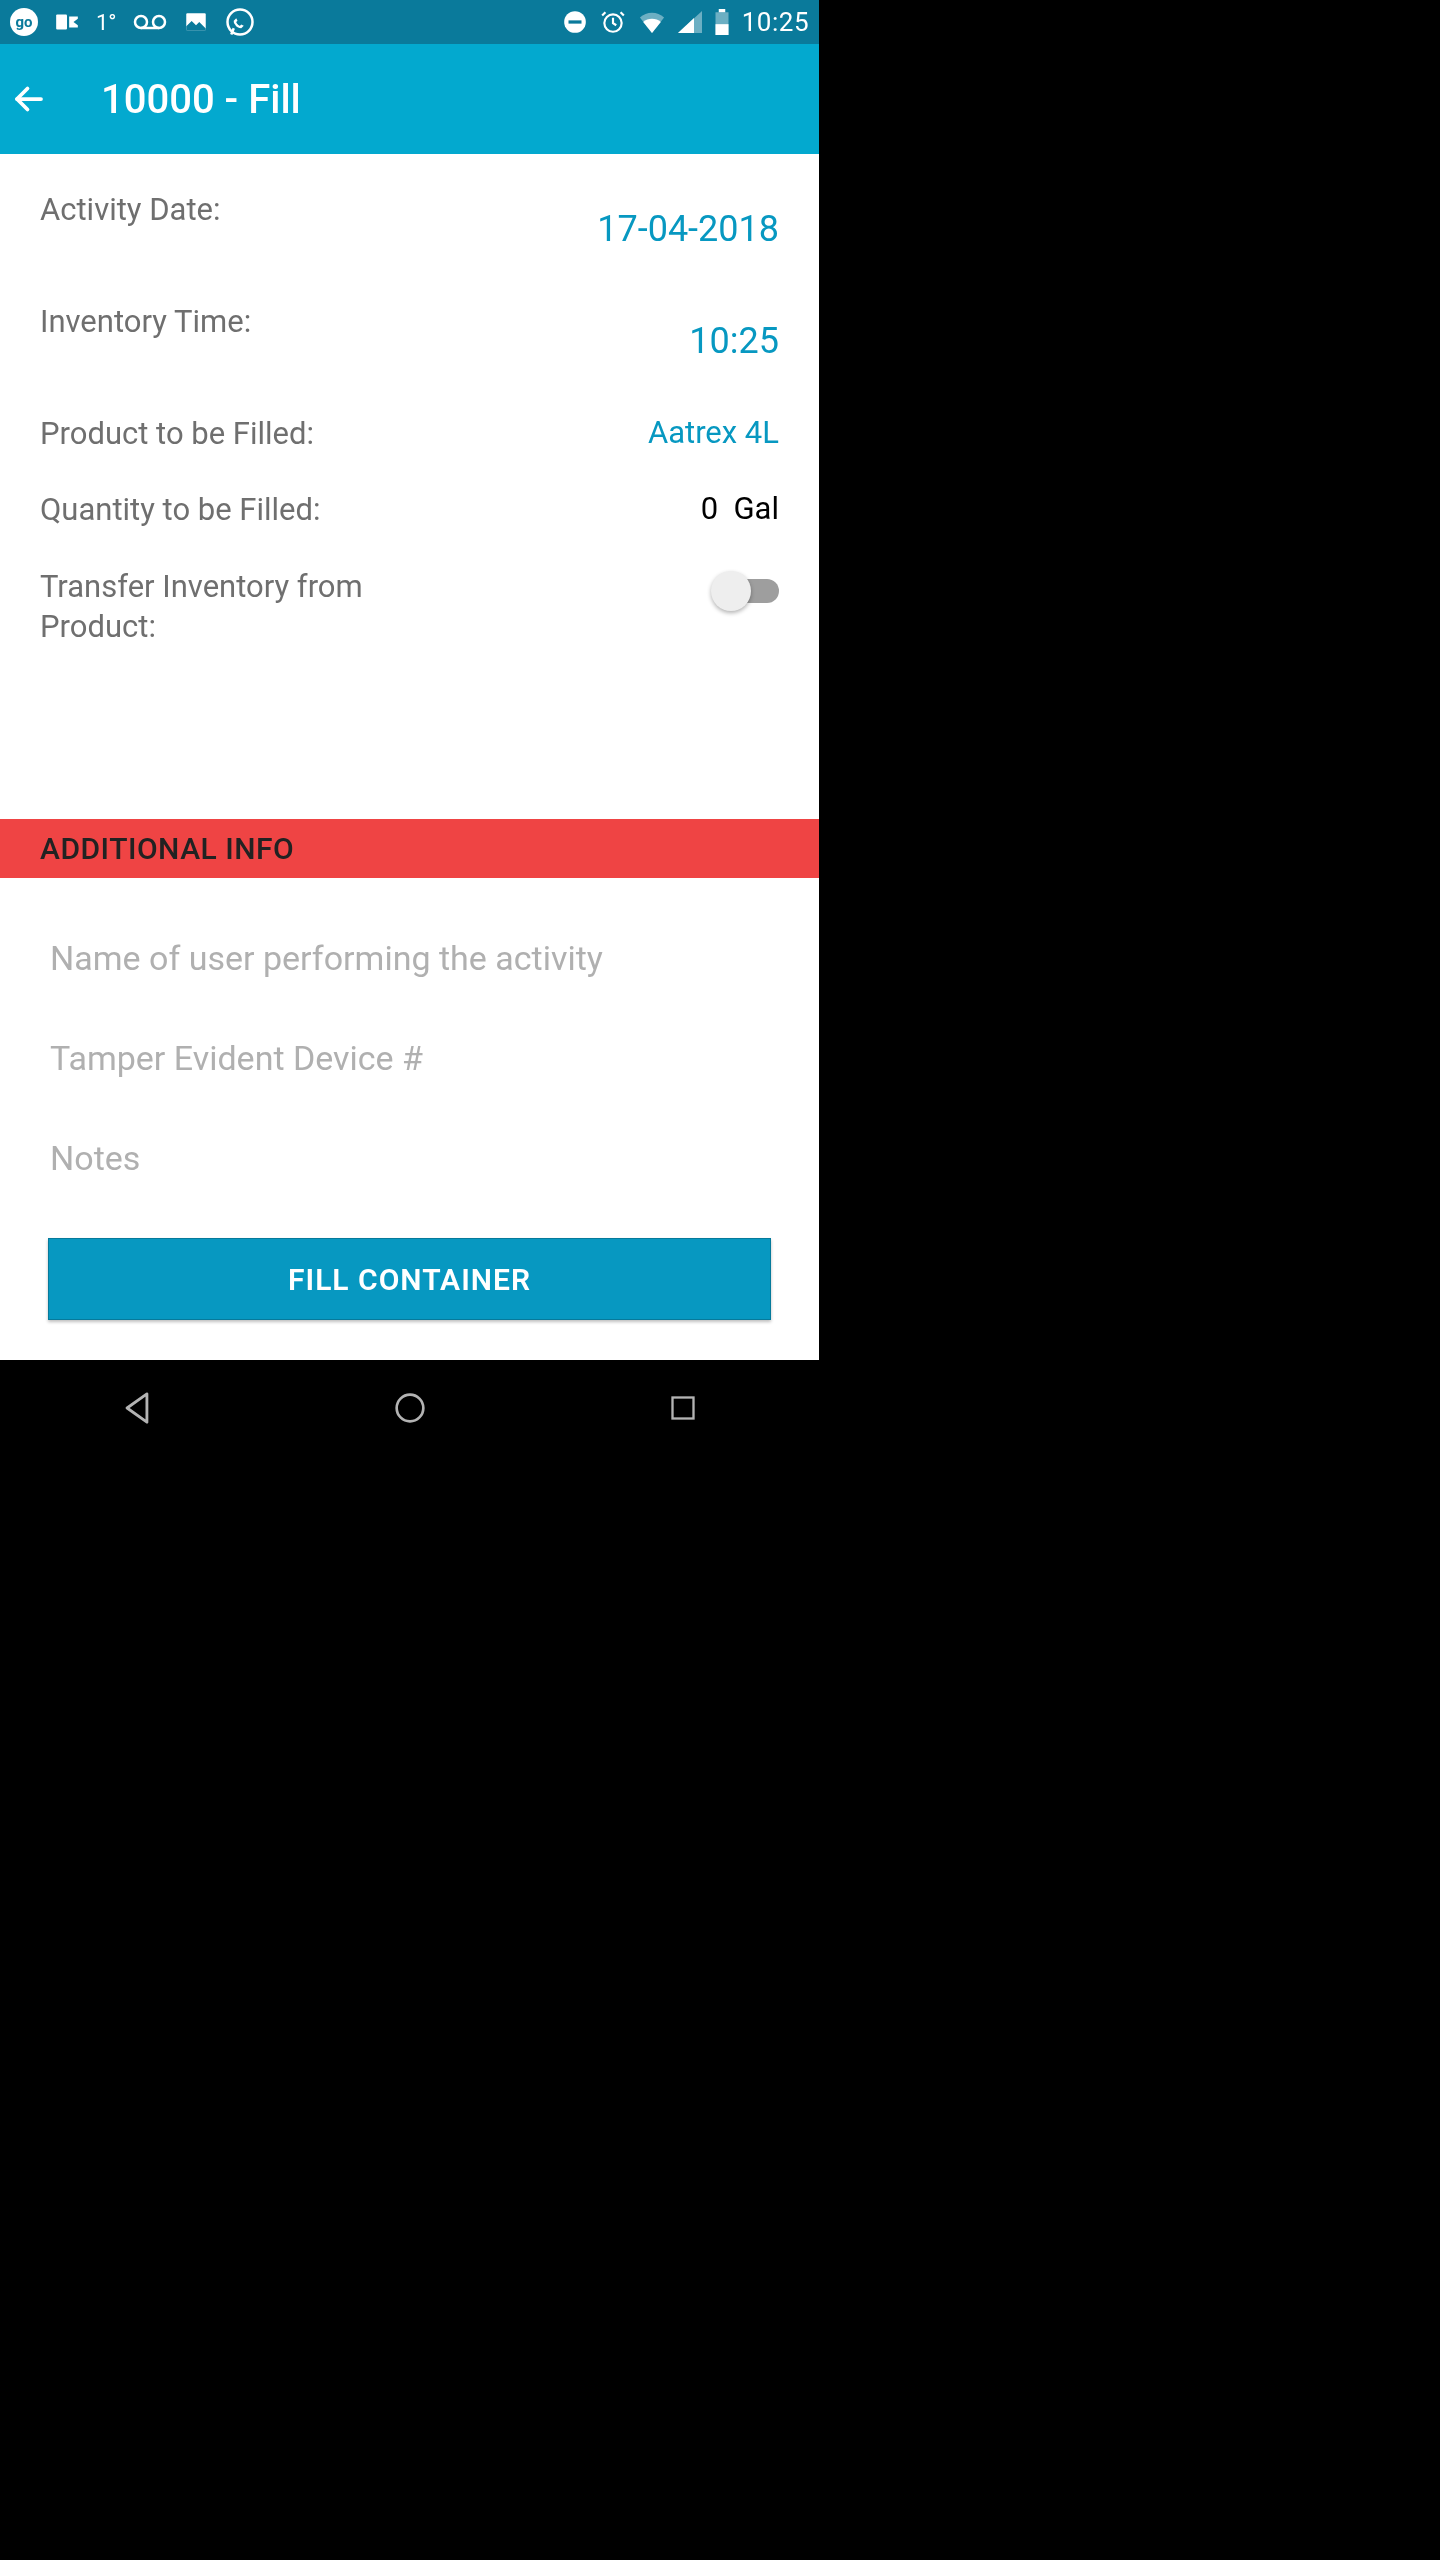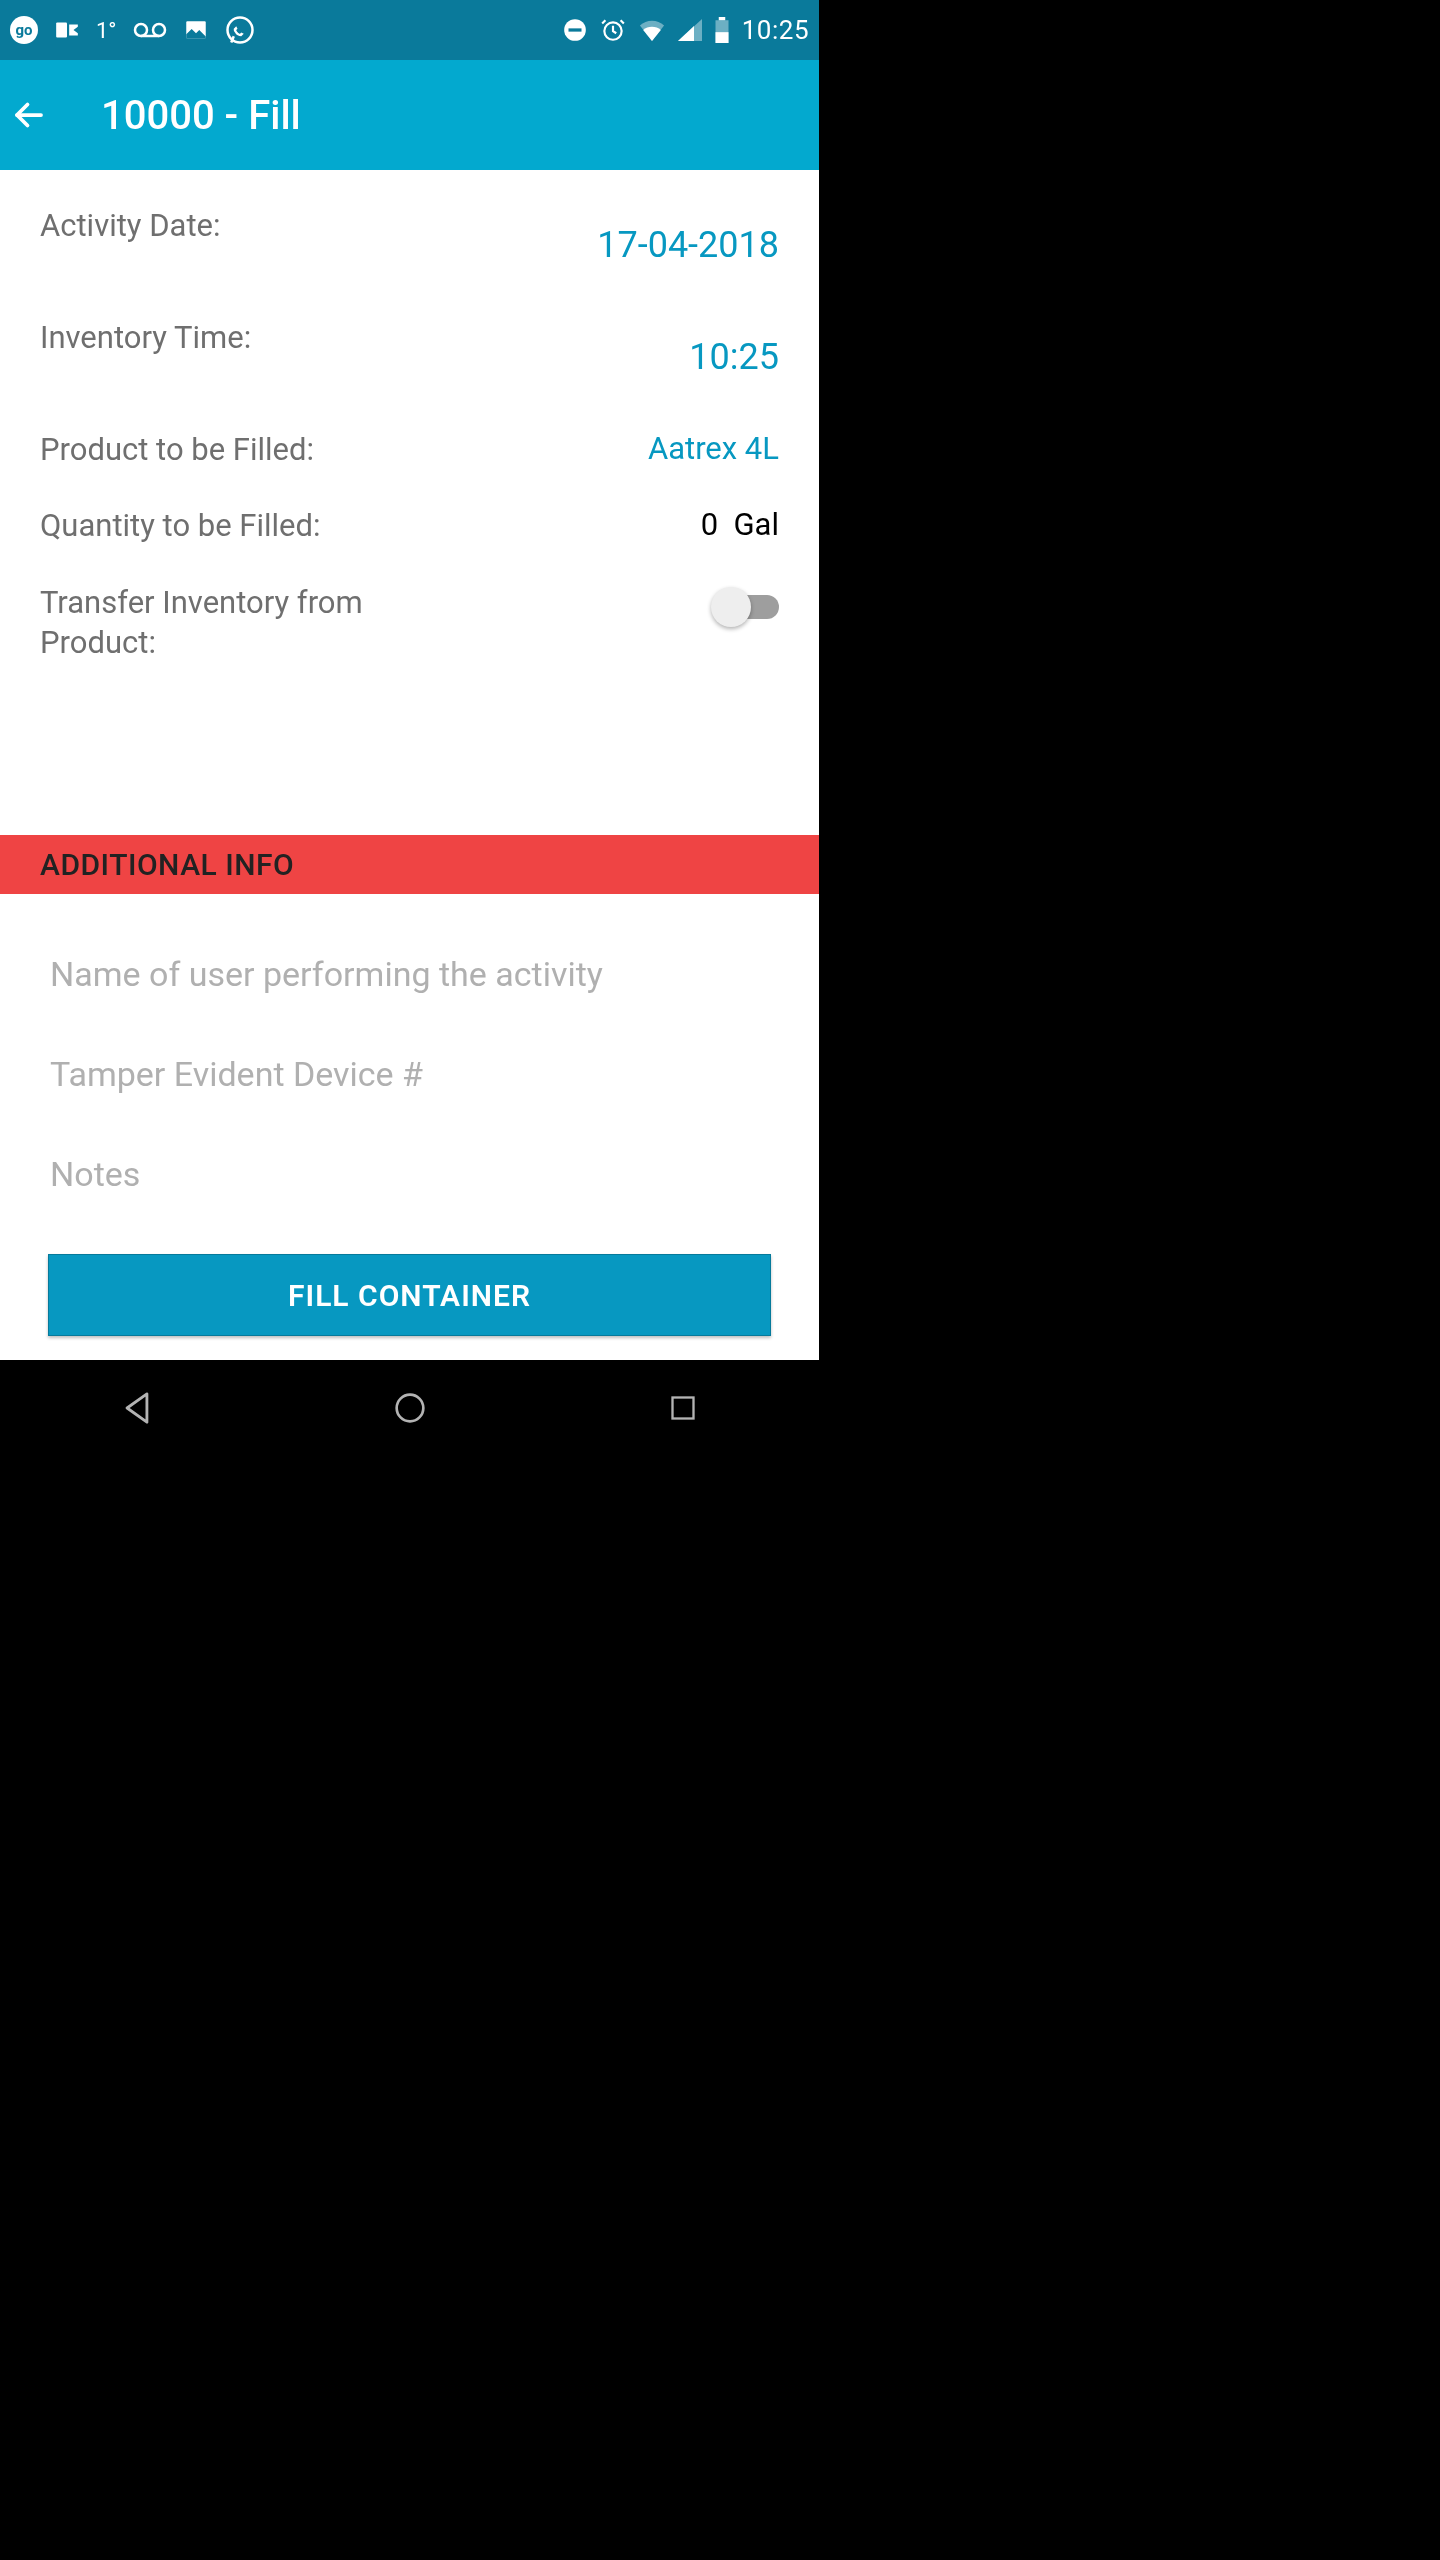--- a/index.html
+++ b/index.html
@@ -2,21 +2,21 @@
 <html><head>
 <meta charset="utf-8">
 <style>
   * { box-sizing: border-box; margin: 0; padding: 0; }
   html, body { width: 819px; height: 1456px; font-family: Roboto, "Helvetica Neue", Arial, sans-serif; background: #000; }
 
   .phone { width: 819px; height: 1456px; display: flex; flex-direction: column; }
 
   
   .status-bar {
-    height: 60px;
+    height: 44px;
     background: #0a7a9b;
     display: flex;
     align-items: center;
     padding: 0 10px;
     color: #fff;
     font-size: 24px;
   }
   .status-left { display: flex; align-items: center; gap: 16px; }
   .status-right { margin-left: auto; display: flex; align-items: center; gap: 12px; }
   .status-icon { display: inline-flex; align-items: center; justify-content: center; }

